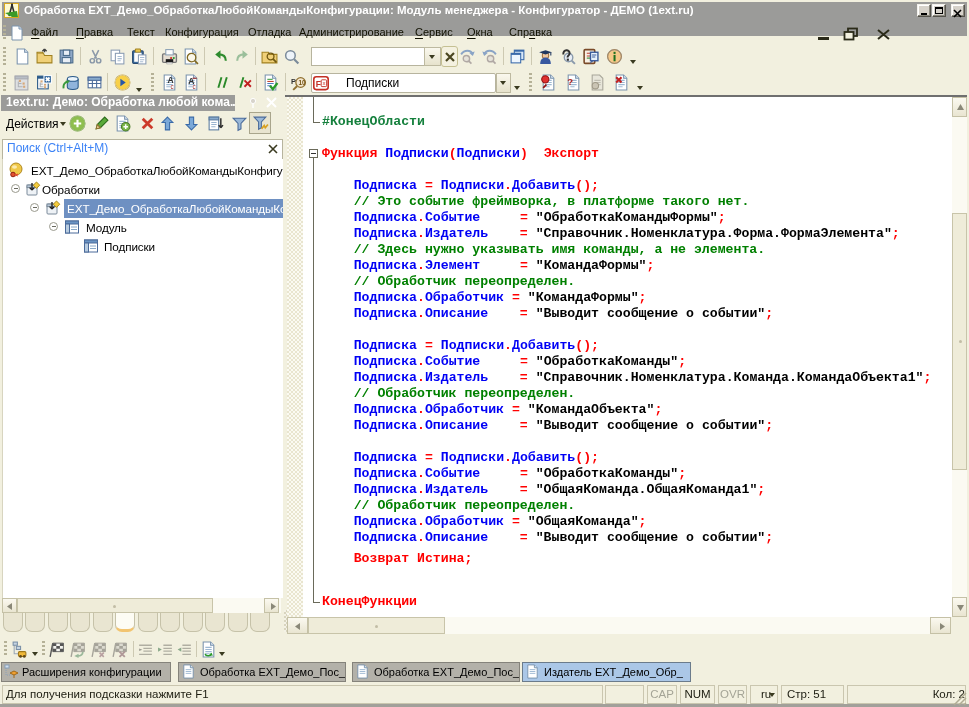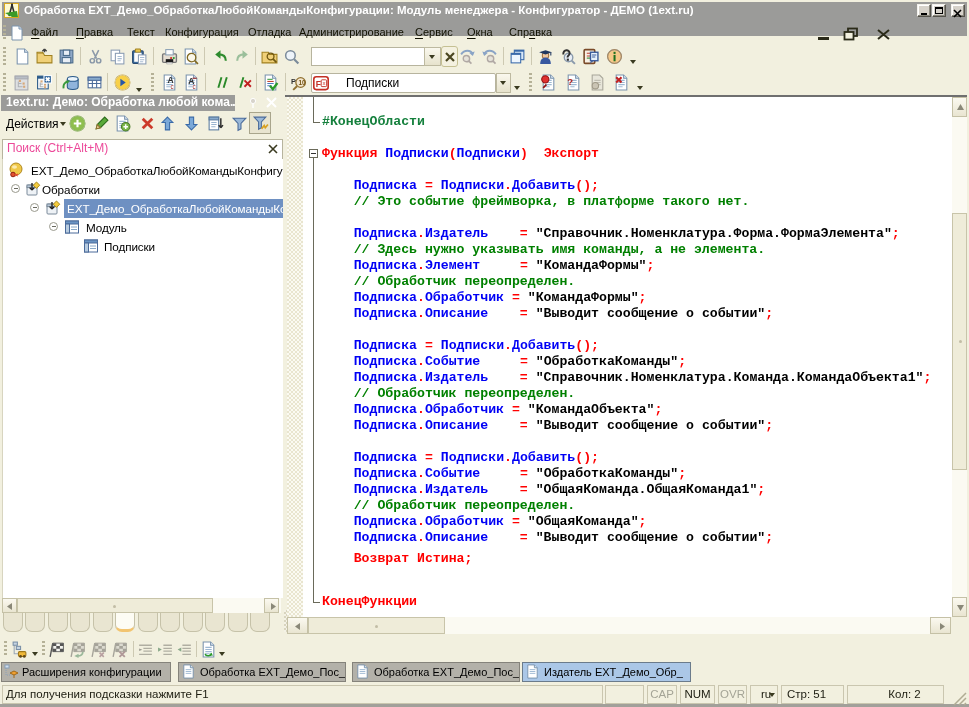--- a/index.html
+++ b/index.html
@@ -6,21 +6,21 @@
 body{position:relative;font-family:"Liberation Sans",sans-serif;background:#f2f0df;color:#000}
 .abs{position:absolute}
 i{font-style:normal}
 #title{position:absolute;left:2px;top:2px;width:965px;height:34px;background:#9b9b99;color:#fff;font-weight:bold;font-size:11.5px;line-height:17px;white-space:nowrap;overflow:hidden}
 .wbtn{position:absolute;top:4px;width:14px;height:13px;background:#d6d2ca;border:1px solid;border-color:#f4f2ec #55534b #55534b #f4f2ec;box-shadow:inset -1px -1px 0 #8a887e,inset 1px 1px 0 #fff}
 .menuitem{position:absolute;top:26px;font-size:11px;color:#111100;white-space:nowrap}
 .grip{position:absolute;width:3px;background-image:repeating-linear-gradient(180deg,#b5b197 0 2px,rgba(0,0,0,0) 2px 4px)}
 .tsep{position:absolute;width:1px;background:#cdc9b2}
 .ic{position:absolute}
 #ptitle{position:absolute;left:1px;top:95px;width:234px;height:16px;background:#9b9b99;color:#fff;font-weight:bold;font-size:12px;line-height:15px;padding-left:5px;white-space:nowrap;overflow:hidden}
-#psearch{position:absolute;left:2px;top:139px;width:281px;height:32px;background:#fff;border:1px solid #b7b49e;font-size:12px;color:#ec4899;line-height:17px;padding-left:4px}
+#psearch{position:absolute;left:2px;top:139px;width:281px;height:32px;background:#fff;border:1px solid #b7b49e;font-size:12px;color:#3b82f6;line-height:17px;padding-left:4px}
 #tree{position:absolute;left:2px;top:159px;width:281px;height:439px;background:#fff;overflow:hidden;border-left:1px solid #d8d5c0}
 .trow{position:absolute;height:19px;font-size:11.7px;line-height:19px;white-space:nowrap;letter-spacing:-0.1px}
 .exp{position:absolute;width:9px;height:9px;border:1px solid #9a9a8e;border-radius:50%;background:#fff}
 .exp:after{content:"";position:absolute;left:1.5px;top:3px;width:4px;height:1px;background:#6a6a60}
 #editor{position:absolute;left:287px;top:97px;width:665px;height:520px;background:#fff;overflow:hidden}
 #edmargin{position:absolute;left:0;top:0;width:16px;height:520px;background-image:conic-gradient(#e9e5cf 25%,#fbfaf2 0 50%,#e9e5cf 0 75%,#fbfaf2 0);background-size:4px 4px}
 .cl{position:absolute;left:35px;font-family:"Liberation Mono",monospace;font-weight:bold;font-size:13.2px;line-height:16px;white-space:pre}
 .kw{color:#f00}.id{color:#0000f5}.cm{color:#008000}.st{color:#000}.pp{color:#15803d}
 .sbtn{position:absolute;background:linear-gradient(180deg,#fbf9f0,#e9e5d1);border:1px solid #c5c1a6}
 .sthumb{position:absolute;background:#efecd9;border:1px solid #c8c4a9}
@@ -434,20 +434,21 @@
 <div class="abs" style="left:26px;top:0;width:1px;height:25px;background:#6a6a5a"></div>
 <div class="abs" style="left:26px;top:25px;width:7px;height:1px;background:#6a6a5a"></div>
 <div class="abs" style="left:22px;top:52px;width:9px;height:9px;border:1px solid #6a6a5a;background:#fff"></div>
 <div class="abs" style="left:24px;top:56px;width:5px;height:1px;background:#333"></div>
 <div class="abs" style="left:26px;top:61px;width:1px;height:444px;background:#6a6a5a"></div>
 <div class="abs" style="left:26px;top:505px;width:7px;height:1px;background:#6a6a5a"></div>
 <div class="cl" style="top:17px"><i class="pp">#КонецОбласти</i></div>
 <div class="cl" style="top:49px"><i class="kw">Функция</i> <i class="id">Подписки</i><i class="kw">(</i><i class="id">Подписки</i><i class="kw">)</i>  <i class="kw">Экспорт</i></div>
 <div class="cl" style="top:81px">    <i class="id">Подписка</i> <i class="kw">=</i> <i class="id">Подписки</i><i class="kw">.</i><i class="id">Добавить</i><i class="kw">();</i></div>
 <div class="cl" style="top:97px">    <i class="cm">// Это событие фреймворка, в платформе такого нет.</i></div>
+<div class="cl" style="top:113px">    <i class="id">Подписка</i><i class="kw">.</i><i class="id">Событие</i>     <i class="kw">=</i> <i class="st">"ОбработкаКомандыФормы"</i><i class="kw">;</i></div>
 <div class="cl" style="top:129px">    <i class="id">Подписка</i><i class="kw">.</i><i class="id">Издатель</i>    <i class="kw">=</i> <i class="st">"Справочник.Номенклатура.Форма.ФормаЭлемента"</i><i class="kw">;</i></div>
 <div class="cl" style="top:145px">    <i class="cm">// Здесь нужно указывать имя команды, а не элемента.</i></div>
 <div class="cl" style="top:161px">    <i class="id">Подписка</i><i class="kw">.</i><i class="id">Элемент</i>     <i class="kw">=</i> <i class="st">"КомандаФормы"</i><i class="kw">;</i></div>
 <div class="cl" style="top:177px">    <i class="cm">// Обработчик переопределен.</i></div>
 <div class="cl" style="top:193px">    <i class="id">Подписка</i><i class="kw">.</i><i class="id">Обработчик</i> <i class="kw">=</i> <i class="st">"КомандаФормы"</i><i class="kw">;</i></div>
 <div class="cl" style="top:209px">    <i class="id">Подписка</i><i class="kw">.</i><i class="id">Описание</i>    <i class="kw">=</i> <i class="st">"Выводит сообщение о событии"</i><i class="kw">;</i></div>
 <div class="cl" style="top:241px">    <i class="id">Подписка</i> <i class="kw">=</i> <i class="id">Подписки</i><i class="kw">.</i><i class="id">Добавить</i><i class="kw">();</i></div>
 <div class="cl" style="top:257px">    <i class="id">Подписка</i><i class="kw">.</i><i class="id">Событие</i>     <i class="kw">=</i> <i class="st">"ОбработкаКоманды"</i><i class="kw">;</i></div>
 <div class="cl" style="top:273px">    <i class="id">Подписка</i><i class="kw">.</i><i class="id">Издатель</i>    <i class="kw">=</i> <i class="st">"Справочник.Номенклатура.Команда.КомандаОбъекта1"</i><i class="kw">;</i></div>
 <div class="cl" style="top:289px">    <i class="cm">// Обработчик переопределен.</i></div>
@@ -574,16 +575,16 @@
   </svg>
 <div class="abs" style="left:0;top:683px;width:969px;height:24px;background:#f2f0df"></div>
 <div class="scell" style="left:2px;width:601px;text-align:left;padding-left:3px">Для получения подсказки нажмите F1</div>
 <div class="scell" style="left:605px;width:39px"></div>
 <div class="scell" style="left:647px;width:30px;color:#a4a496">CAP</div>
 <div class="scell" style="left:680px;width:35px">NUM</div>
 <div class="scell" style="left:718px;width:29px;color:#a4a496">OVR</div>
 <div class="scell" style="left:750px;width:28px;text-align:center;padding-left:4px">ru</div>
 <div class="abs" style="left:769px;top:693px;width:0;height:0;border-left:3.5px solid transparent;border-right:3.5px solid transparent;border-top:4px solid #3a3a20"></div>
 <div class="scell" style="left:781px;width:63px;text-align:left;padding-left:5px">Стр: 51</div>
-<div class="scell" style="left:847px;width:97px;padding-left:18px;text-align:center">Кол: 2</div>
+<div class="scell" style="left:847px;width:119px;padding-left:18px;text-align:right">Кол: 2</div>
 <div class="abs" style="left:0;top:704px;width:969px;height:3px;background:#a2a09a"></div>
 <svg class="ic" style="left:953px;top:692px" width="14" height="14">
     <path d="M13 1L1 13M13 6L6 13M13 11l-2 2" stroke="#b0ac94" stroke-width="1.5"></path>
   </svg>
 </body></html>

